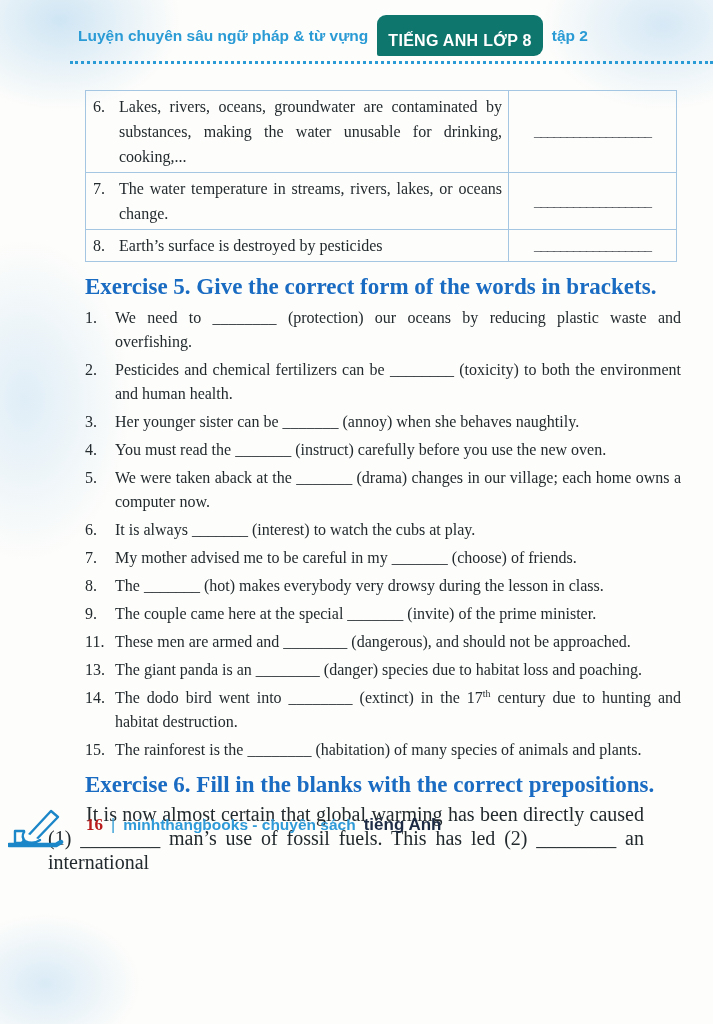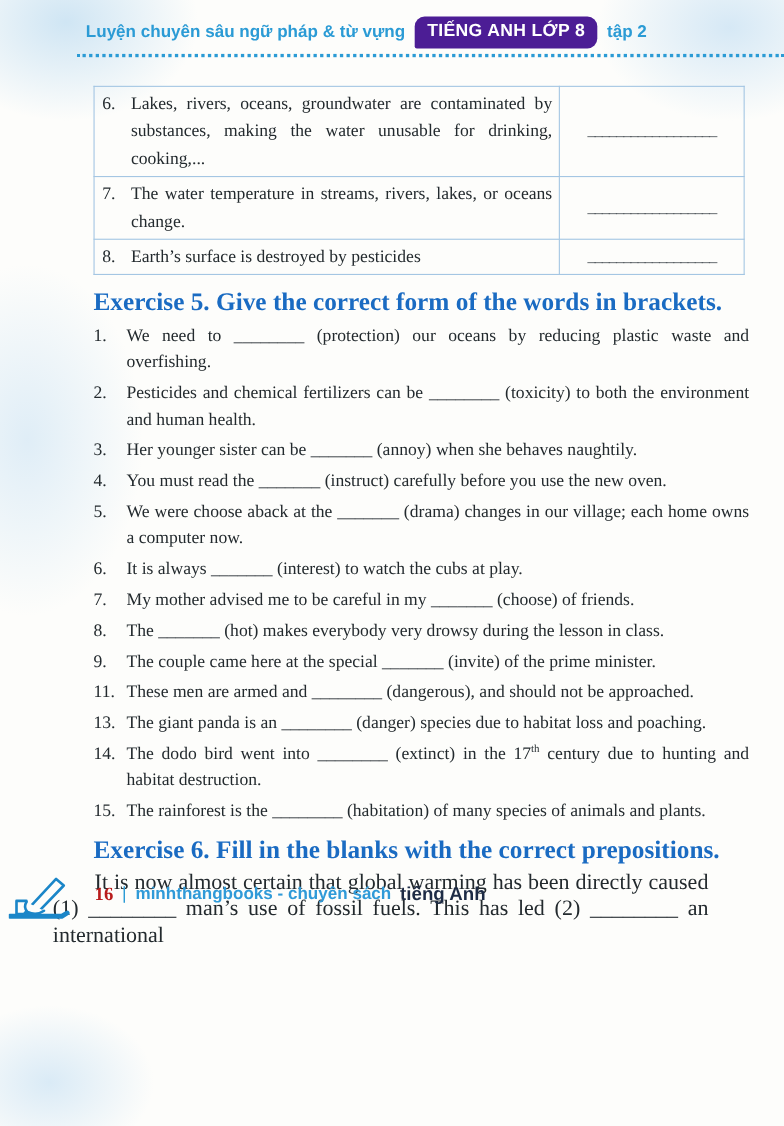--- a/index.html
+++ b/index.html
@@ -30,22 +30,22 @@
   .header {
     padding: 15px 0 0 78px;
     font-family: "Liberation Sans", sans-serif;
     font-weight: bold;
     color: #2b9bd5;
     font-size: 15.5px;
     display: flex; align-items: center; gap: 9px;
     white-space: nowrap;
   }
   .badge {
-    background: #4c1d95; color: #ffffff;
-    padding: 5px 11px 6px;
+    background: #0f766e; color: #ffffff;
+    padding: 17px 11px 6px;
     border-radius: 9px 9px 9px 2px;
     font-size: 16px;
     letter-spacing: .3px;
   }
   .dotted {
     margin: 5px 0 0 70px;
     border-top: 3px dotted #2b9bd5;
     height: 0;
   }
 
@@ -180,21 +180,21 @@
       <div class="item">
         <span class="num">3.</span>
         <span class="txt">Her younger sister can be _______ (annoy) when she behaves naughtily.</span>
       </div>
       <div class="item">
         <span class="num">4.</span>
         <span class="txt">You must read the _______ (instruct) carefully before you use the new oven.</span>
       </div>
       <div class="item">
         <span class="num">5.</span>
-        <span class="txt">We were choose aback at the _______ (drama) changes in our village; each home owns a computer now.</span>
+        <span class="txt">We were taken aback at the _______ (drama) changes in our village; each home owns a computer now.</span>
       </div>
       <div class="item">
         <span class="num">6.</span>
         <span class="txt">It is always _______ (interest) to watch the cubs at play.</span>
       </div>
       <div class="item">
         <span class="num">7.</span>
         <span class="txt">My mother advised me to be careful in my _______ (choose) of friends.</span>
       </div>
       <div class="item">

